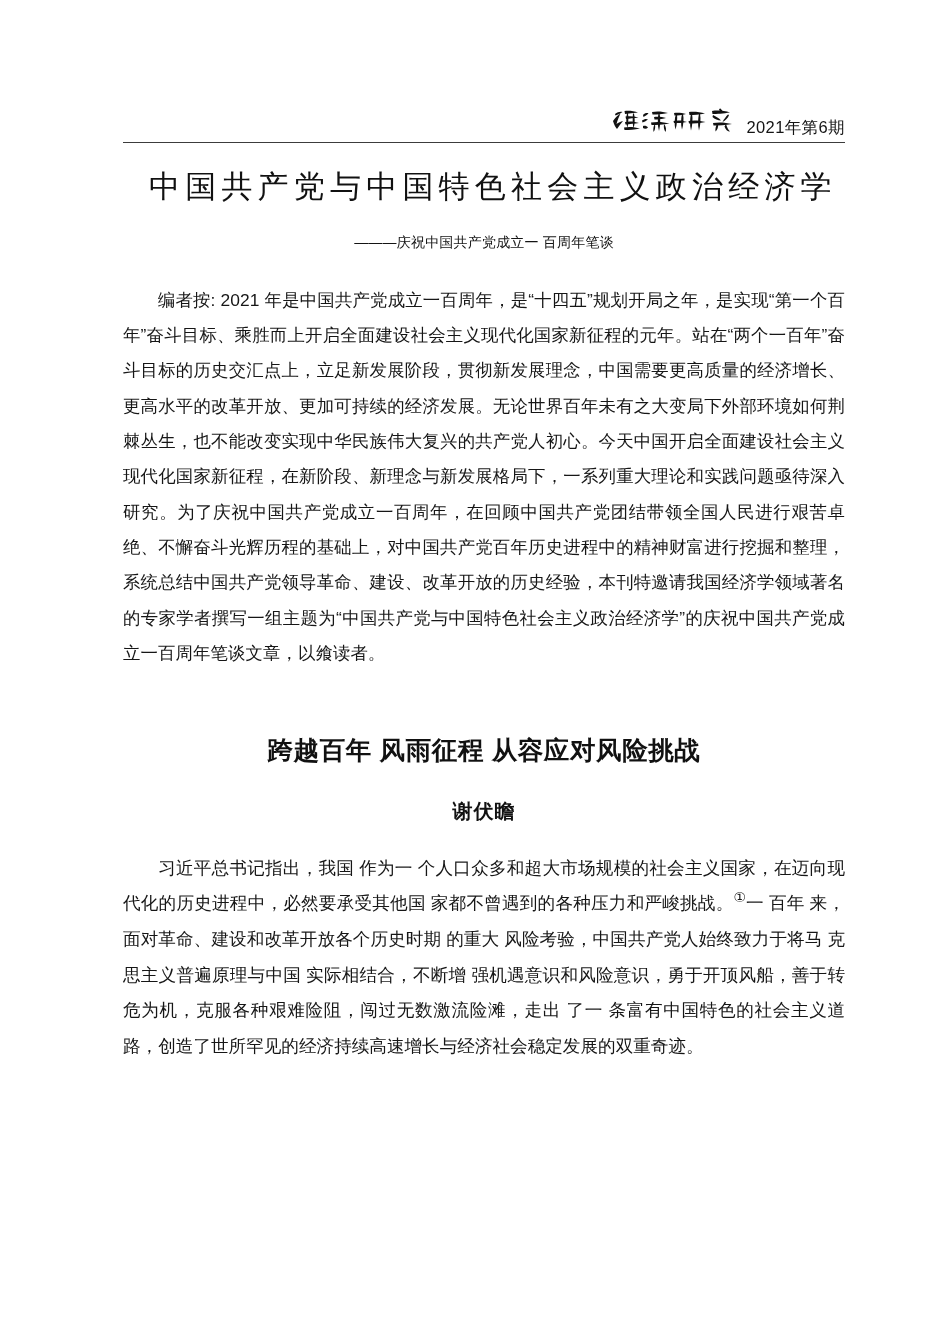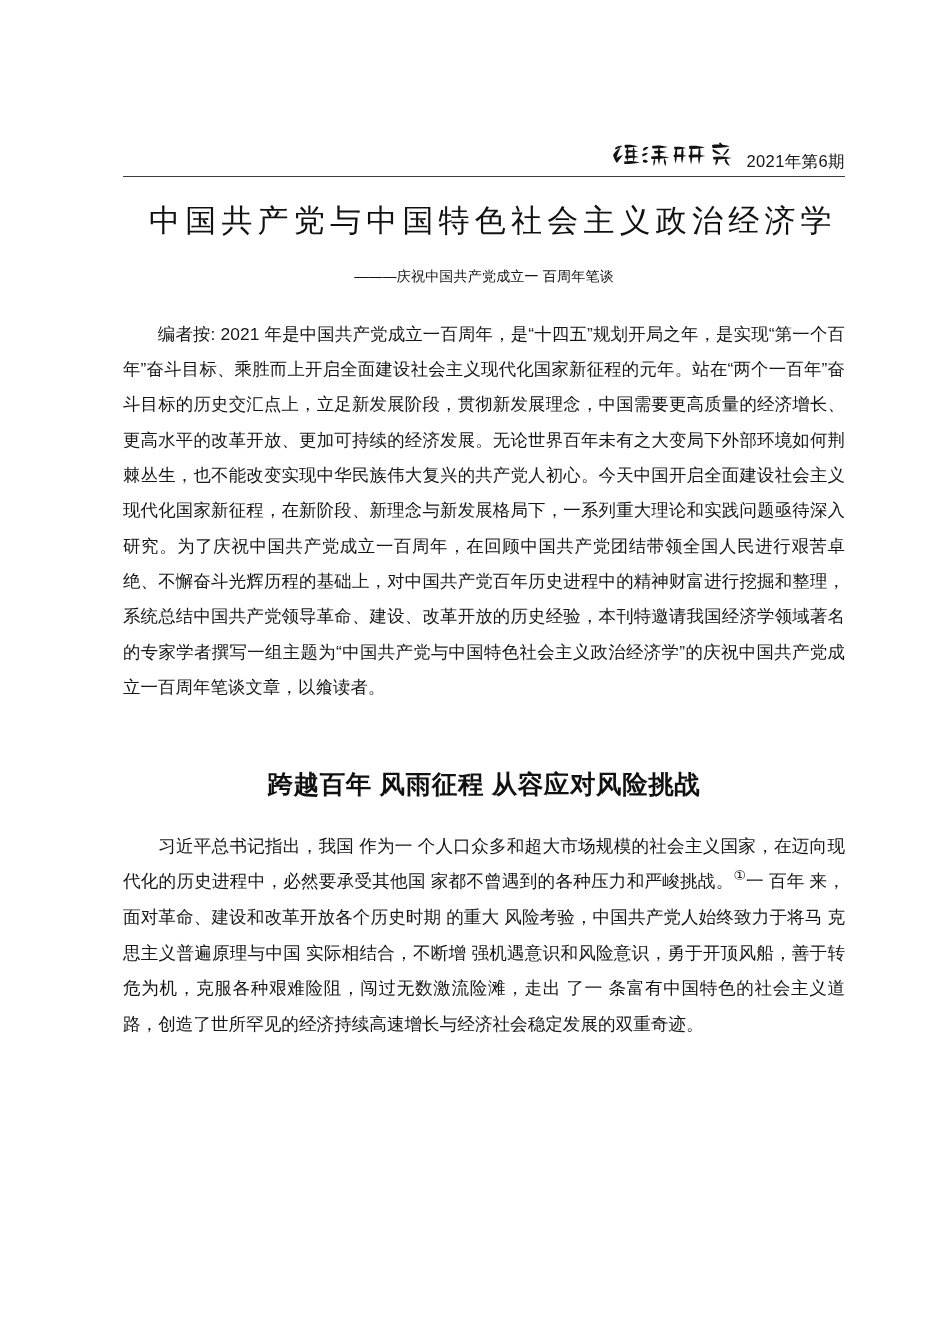--- a/index.html
+++ b/index.html
@@ -21,21 +21,21 @@
   }
   .content {
     position: absolute;
     left: 123px;
     top: 0;
     width: 722px;
   }
 
   
   .masthead {
-    height: 177px;
+    height: 143px;
     position: relative;
   }
   .masthead-inner {
     position: absolute;
     right: 0;
     bottom: 6px;
     display: flex;
     align-items: flex-end;
     gap: 4px;
   }
@@ -213,20 +213,21 @@
       </div>
       <div class="masthead-rule"></div>
     </div>
 
     <h1 class="main-title">中国共产党与中国特色社会主义政治经济学</h1>
     <div class="main-subtitle">———庆祝中国共产党成立一 百周年笔谈</div>
 
     <p class="editor-note">编者按: 2021 年是中国共产党成立一百周年，是“十四五”规划开局之年，是实现“第一个百年”奋斗目标、乘胜而上开启全面建设社会主义现代化国家新征程的元年。站在“两个一百年”奋斗目标的历史交汇点上，立足新发展阶段，贯彻新发展理念，中国需要更高质量的经济增长、更高水平的改革开放、更加可持续的经济发展。无论世界百年未有之大变局下外部环境如何荆棘丛生，也不能改变实现中华民族伟大复兴的共产党人初心。今天中国开启全面建设社会主义现代化国家新征程，在新阶段、新理念与新发展格局下，一系列重大理论和实践问题亟待深入研究。为了庆祝中国共产党成立一百周年，在回顾中国共产党团结带领全国人民进行艰苦卓绝、不懈奋斗光辉历程的基础上，对中国共产党百年历史进程中的精神财富进行挖掘和整理，系统总结中国共产党领导革命、建设、改革开放的历史经验，本刊特邀请我国经济学领域著名的专家学者撰写一组主题为“中国共产党与中国特色社会主义政治经济学”的庆祝中国共产党成立一百周年笔谈文章，以飨读者。</p>
 
     <h2 class="article-title">跨越百年 风雨征程 从容应对风险挑战</h2>
+    <div class="article-author">谢伏瞻</div>
 
     <p class="body-para">
       <span>习近平总书记指出，我国 作为一 个人口众多和超大市场规模的社会主义国家，在迈向现代化的历史进程中，必然要承受其他国 家都不曾遇到的各种压力和严峻挑战。</span><sup class="sup-circ">①</sup><span>一 百年 来，面对革命、建设和改革开放各个历史时期 的重大 风险考验，中国共产党人始终致力于将马 克思主义普遍原理与中国 实际相结合，不断增 强机遇意识和风险意识，勇于开顶风船，善于转危为机，克服各种艰难险阻，闯过无数激流险滩，走出 了一 条富有中国特色的社会主义道路，创造了世所罕见的经济持续高速增长与经济社会稳定发展的双重奇迹。</span>
     </p>
 
 
 
   </div>
 </div>
 

